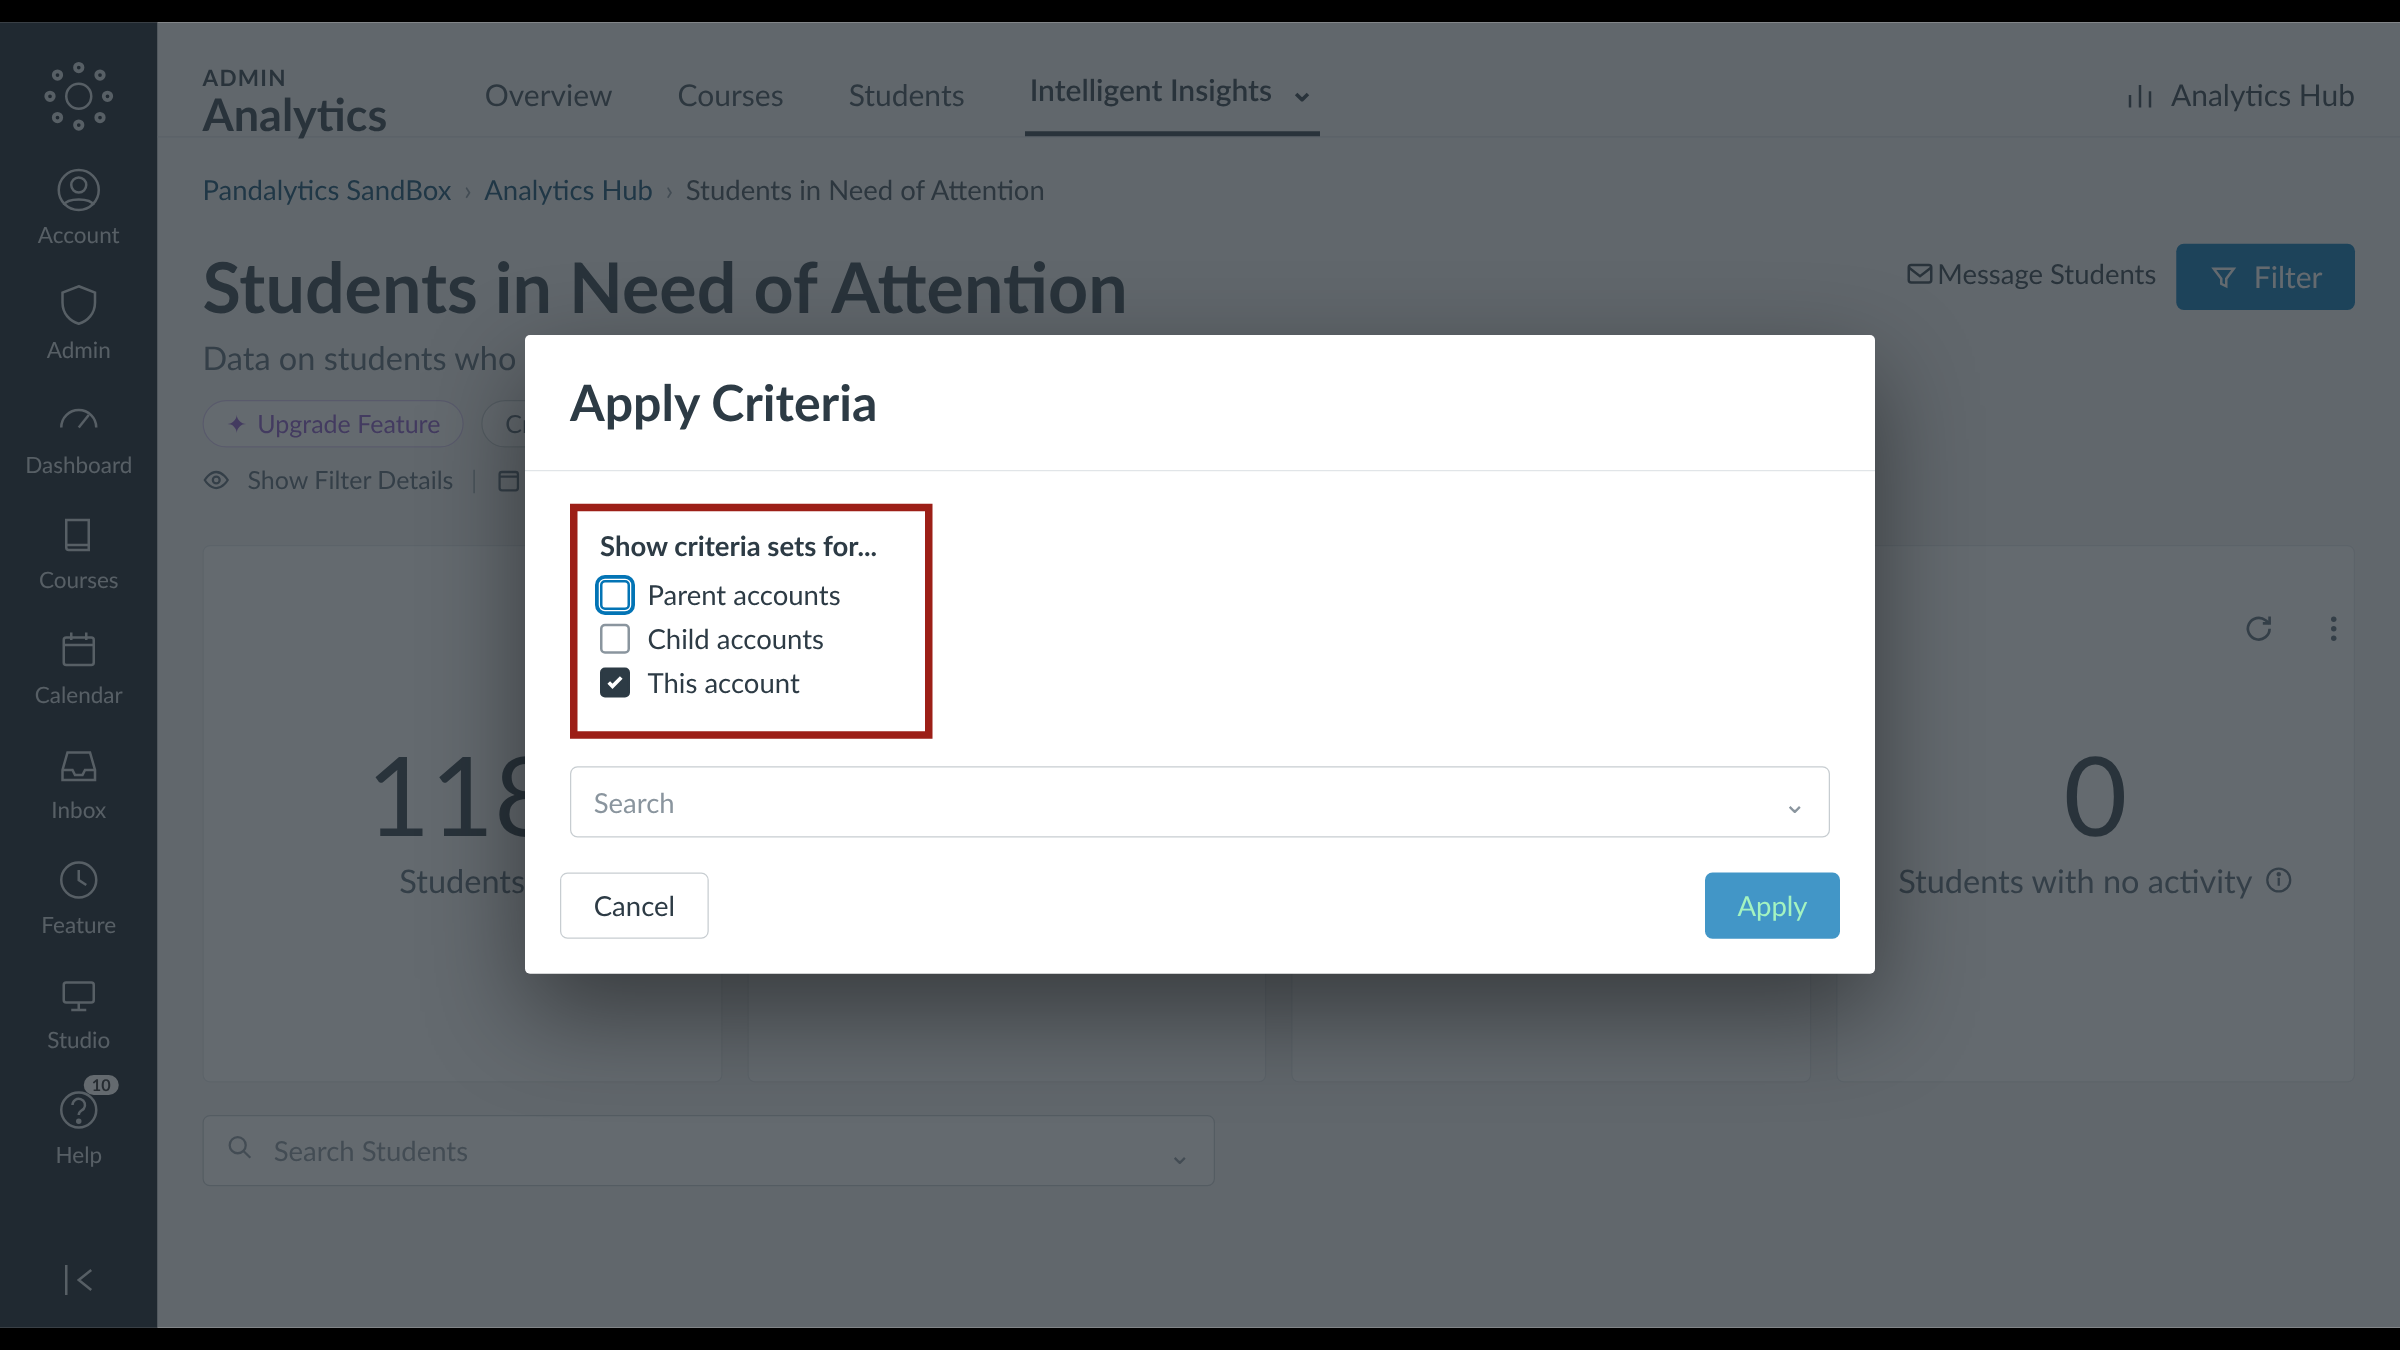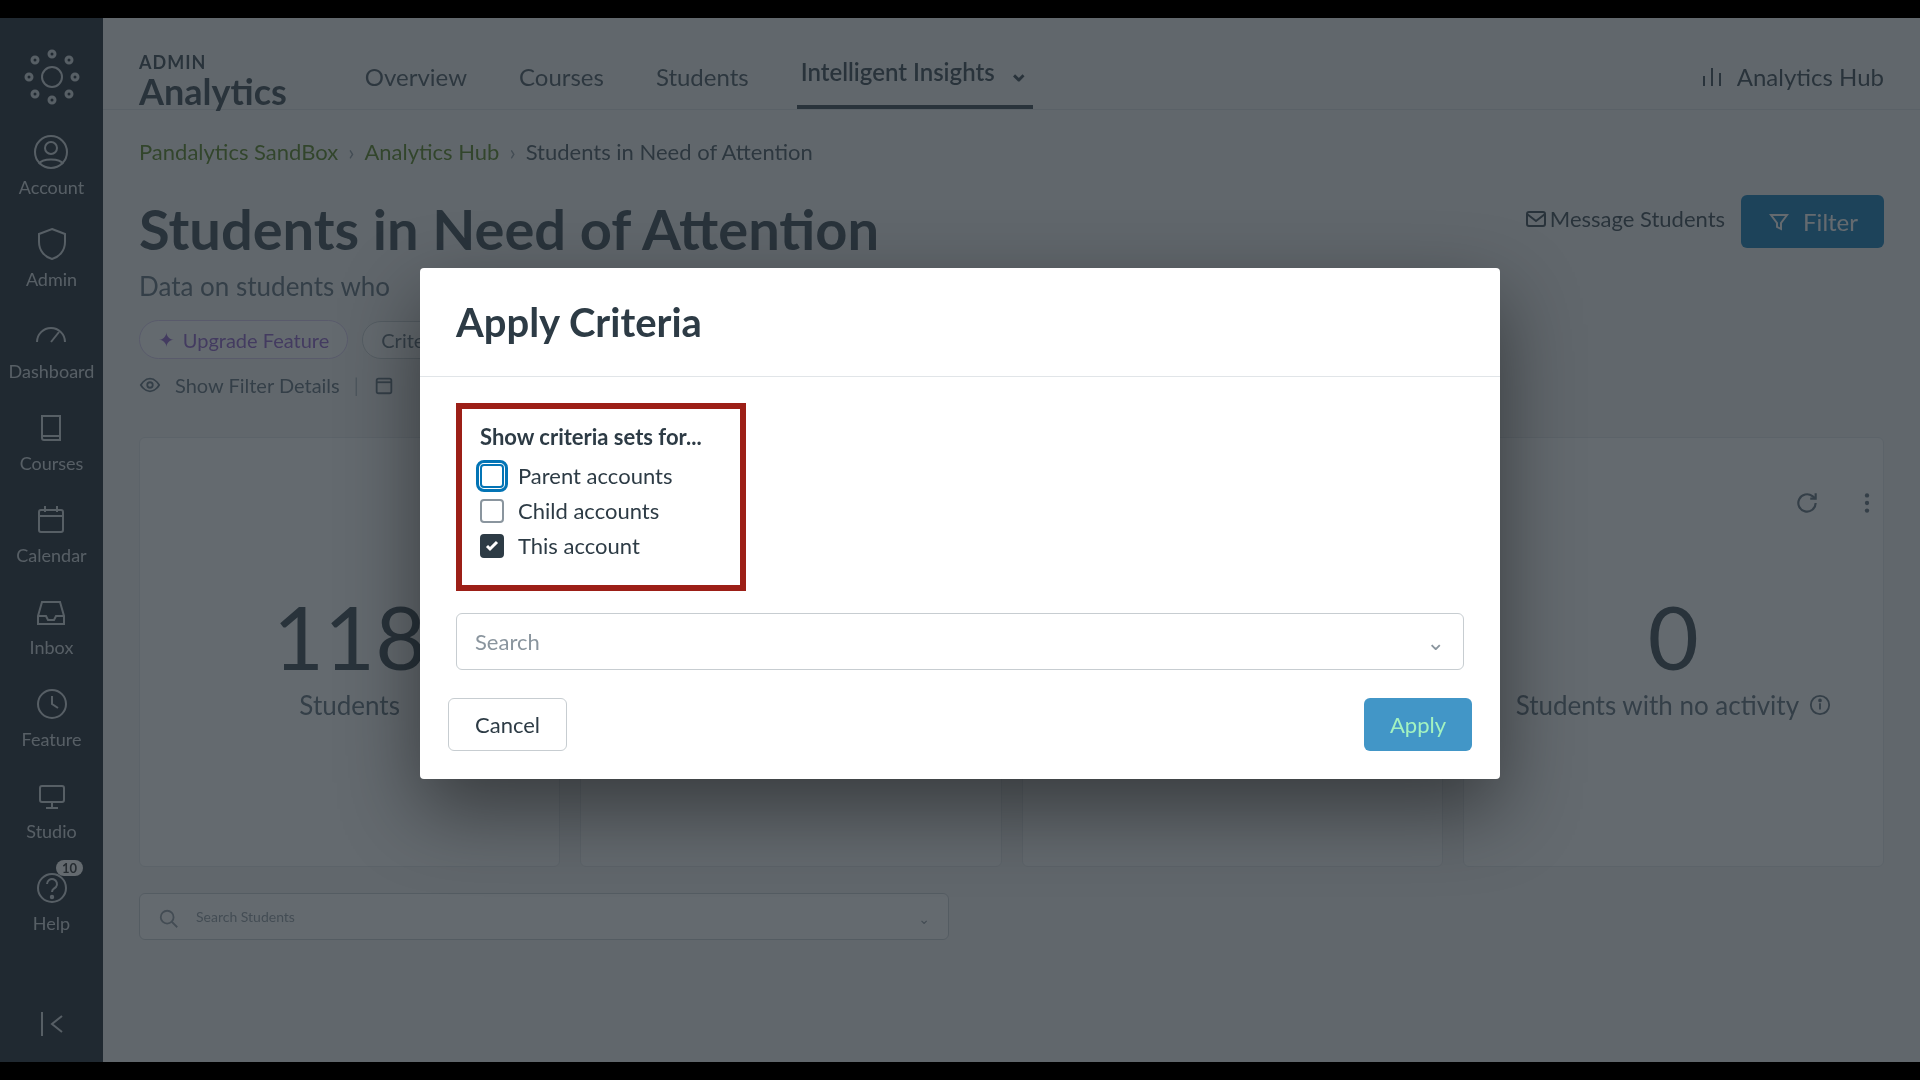--- a/index.html
+++ b/index.html
@@ -4,21 +4,21 @@
 <style>
   * { box-sizing: border-box; margin: 0; padding: 0; font-family: "Lato", "Helvetica Neue", Arial, sans-serif; }
   html, body { width: 1920px; height: 1080px; overflow: hidden; background: #000; }
 
   .stage-wrap { position: relative; width: 1920px; height: 1080px; background: #000; }
   .stage { position: absolute; left: 0; top: 18px; width: 1920px; height: 1044px; }
 
   .app { position: relative; width: 100%; height: 100%; display: flex; background: #f5f5f5; }
 
   
-  .gnav { width: 103px; background: #0e1721; display: flex; flex-direction: column; align-items: center; padding-top: 30px; gap: 28px; }
+  .gnav { width: 126px; background: #0e1721; display: flex; flex-direction: column; align-items: center; padding-top: 30px; gap: 28px; }
   .gnav .logo { width: 58px; height: 58px; }
   .gnav .item { display: flex; flex-direction: column; align-items: center; gap: 6px; color: #cfd6dc; font-size: 18px; cursor: pointer; text-align:center; }
   .gnav .item .ico { width: 36px; height: 36px; display:flex; align-items:center; justify-content:center; }
   .gnav .spacer { flex: 1; }
   .gnav .collapse { margin-bottom: 20px; }
   .gnav svg { stroke: #cfd6dc; fill: none; stroke-width: 2; }
   .gnav .badge { position: absolute; transform: translate(18px,-10px); background:#fff; color:#222; border-radius:10px; font-size:13px; padding:0 6px; font-weight:700; }
 
   
   .main { flex:1; display:flex; flex-direction:column; background:#f5f5f5; }
@@ -30,21 +30,21 @@
   .brand .big { font-size: 36px; font-weight:700; color:#2d3b45; line-height:1; }
   .tnav-item { padding: 10px 4px 18px; cursor:pointer; color:#3b4a54; }
   .tnav-item.active { border-bottom: 4px solid #2d3b45; font-weight:600; color:#2d3b45; }
   .tnav-item .chev { margin-left:8px; }
   .topnav .flex { flex:1; }
   .hub { display:flex; align-items:center; gap:12px; padding-bottom:18px; color:#2d3b45; font-size:24px; }
 
   
   .content { padding: 28px 36px; position:relative; color:#2d3b45; }
   .crumbs { font-size: 22px; color:#3b4a54; display:flex; gap:10px; align-items:center; }
-  .crumbs a { color:#4d7c0f; text-decoration:none; }
+  .crumbs a { color:#0c4a6e; text-decoration:none; }
   .crumbs .sep { color:#8a959e; }
 
   .title-row { display:flex; align-items:flex-start; margin-top: 30px; }
   .titles h1 { font-size: 56px; font-weight:700; }
   .titles p  { font-size: 26px; color:#556572; margin-top:8px; }
   .title-row .flex { flex:1; }
   .msg-btn { font-size:22px; color:#2d3b45; background:none; border:none; padding:10px 16px; display:flex; gap:2px; align-items:center; cursor:pointer; }
   .filter-btn { background:#0374b5; color:#fff; border:none; border-radius:6px; padding:12px 26px; font-size:24px; display:flex; gap:12px; align-items:center; cursor:pointer; }
 
   .chips { margin-top: 18px; display:flex; gap:14px; align-items:center; }
@@ -54,21 +54,21 @@
   .fdetails .sep { color:#aab3ba; }
 
   .toolbar-right { position:absolute; right:40px; top: 380px; display:flex; gap:34px; color:#556572; }
 
   .cards { display:flex; gap:20px; margin-top: 40px; }
   .card { flex:1; background:#fff; border:1px solid #e1e5e8; border-radius:6px; height: 430px; display:flex; flex-direction:column; align-items:center; justify-content:center; color:#2d3b45; }
   .card .num { font-size: 88px; font-weight:400; }
   .card .lbl { font-size: 26px; color:#556572; display:flex; gap:10px; align-items:center; }
 
   .search-row { margin-top: 26px; }
-  .search-pill { width: 810px; border:1px solid #c7cdd1; border-radius:6px; padding:14px 50px 14px 56px; font-size:14px; color:#8a959e; position:relative; background:#fff; }
+  .search-pill { width: 810px; border:1px solid #c7cdd1; border-radius:6px; padding:14px 50px 14px 56px; font-size:22px; color:#8a959e; position:relative; background:#fff; }
   .search-pill .sicon { position:absolute; left:18px; top:14px; }
   .search-pill .caret { position:absolute; right:18px; top:16px; }
 
   
   .overlay { position:absolute; inset:0; background:rgba(40,48,55,0.72); display:flex; align-items:flex-start; justify-content:center; }
   .modal { width: 1080px; background:#fff; border-radius:4px; margin-top: 250px; box-shadow: 0 30px 80px rgba(0,0,0,.45); position:relative; color:#2d3b45; }
   .modal-head { padding: 30px 36px; border-bottom:1px solid #e1e5e8; }
   .modal-head h2 { font-size: 40px; font-weight:700; }
   .modal-body { padding: 26px 36px 10px; font-size: 22px; }
   .modal-body p.desc { color:#3b4a54; margin-bottom: 18px; }

